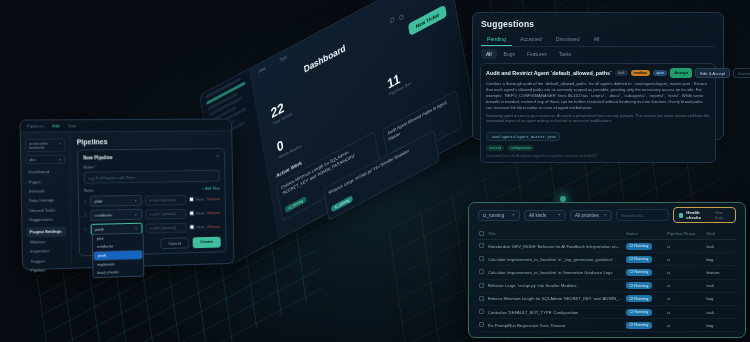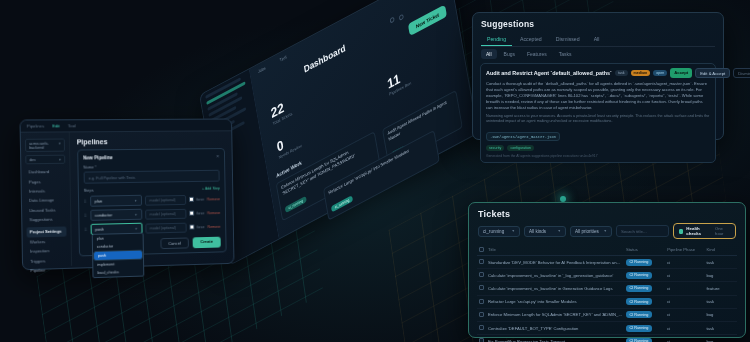--- a/index.html
+++ b/index.html
@@ -366,21 +366,20 @@
       <div class="code-chip">.swe/agents/agent_master.json</div>
       <div class="tag-row">
         <span class="tag">security</span>
         <span class="tag">configuration</span>
       </div>
       <div class="sugg-foot">Generated from the AI agents suggestions pipeline execution run-bc4e917</div>
     </div>
   </div>
 
   <div class="panel" id="tickets">
-    <div class="panel-title">Tickets</div>
 
     <div class="filter-row">
       <span class="sel">
         <span>ci_running</span>
         <span class="caret">▼</span>
       </span>
       <span class="sel">
         <span>All kinds</span>
         <span class="caret">▼</span>
       </span>

